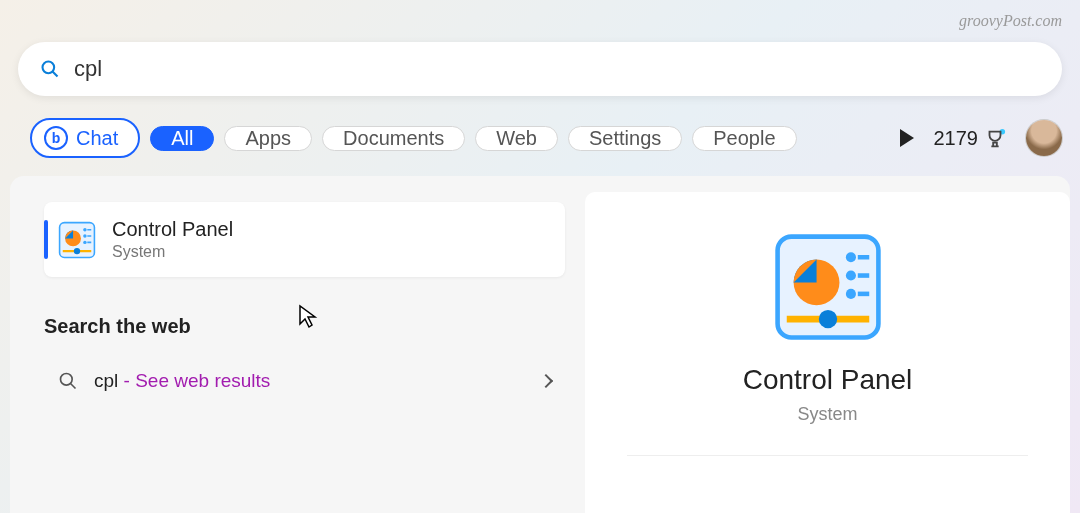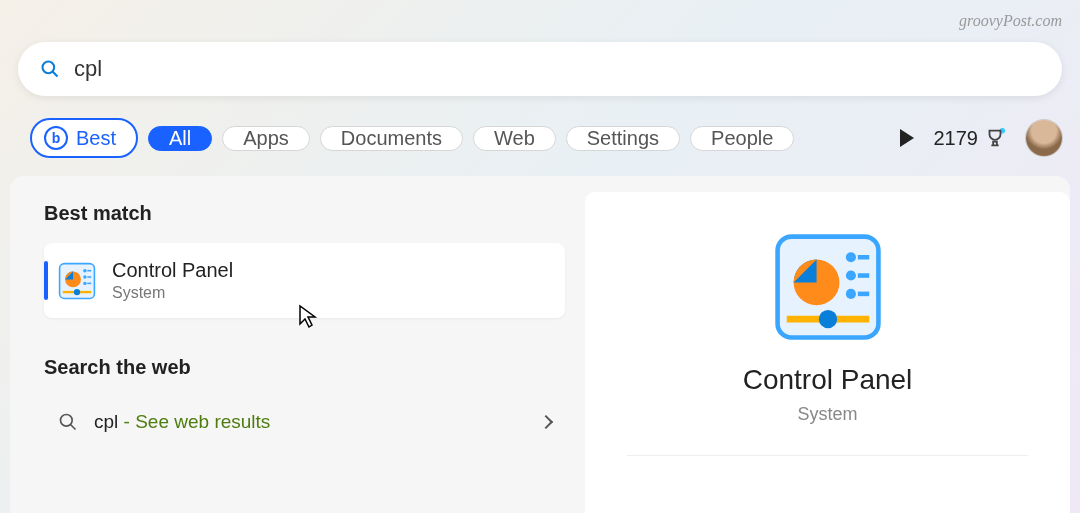--- a/index.html
+++ b/index.html
@@ -100,21 +100,21 @@
       gap: 20px;
     }
     .play-triangle {
       width: 0; height: 0;
       border-left: 14px solid #222;
       border-top: 9px solid transparent;
       border-bottom: 9px solid transparent;
       cursor: pointer;
     }
     .points {
-      display: flex; align-items: center; gap: 6px;
+      display: flex; align-items: flex-end; gap: 6px;
       font-size: 20px; color: #222;
     }
     .trophy { width: 22px; height: 22px; }
     .trophy .dot { fill:#3ac9ff; }
     .avatar {
       width: 36px; height: 36px; border-radius: 50%;
       background: radial-gradient(circle at 50% 30%, #d9b89a 0 40%, #8a6a4a 60%);
       box-shadow: 0 0 0 1px #ccc;
     }
 
@@ -161,21 +161,21 @@
     .cp-icon-sm { width: 38px; height: 38px; flex-shrink: 0; margin-right: 16px; }
     .item-text .title { font-size: 20px; color: #222; }
     .item-text .subtitle { font-size: 16px; color: #777; margin-top: 2px; }
     .section-title.mt { margin-top: 38px; }
     .web-item { padding: 14px 14px; }
     .web-item .mag-icon {
       width: 20px; height: 20px; stroke: #555; stroke-width: 2; fill: none;
       margin-right: 16px; flex-shrink: 0;
     }
     .web-item .txt { font-size: 19px; color: #222; }
-    .web-item .hint { color: #4d7c0f; }
+    .web-item .hint { color: #a21caf; }
     .web-item .chev { margin-left: auto; width: 10px; height: 10px;
       border-right: 2px solid #555; border-top: 2px solid #555;
       transform: rotate(45deg);
     }
 
     .right-col {
       flex: 1;
       background: #fff;
       border-radius: 10px 10px 0 0;
       margin: 16px 0 0 10px;
@@ -207,21 +207,21 @@
       <line x1="15" y1="15" x2="21" y2="21"></line>
   </svg>
   <input type="text" value="cpl" style="">
 </div>
 
 <div class="filter-row">
   <button class="chat-btn">
     <span class="bing-circle">
         <span class="b">b</span>
       </span>
-    <span>Best</span>
+    <span>Chat</span>
   </button>
   <button class="pill active">All</button>
   <button class="pill">Apps</button>
   <button class="pill">Documents</button>
   <button class="pill">Web</button>
   <button class="pill">Settings</button>
   <button class="pill">People</button>
 
   <div class="right-icons">
     <div class="play-triangle"></div>
@@ -232,21 +232,20 @@
         <path d="M6 4h12v4a6 6 0 0 1-12 0V4z" fill="none" stroke="#444" stroke-width="2"></path>
         <path d="M10 16h4v4h-4z M8 20h8" fill="none" stroke="#444" stroke-width="2"></path>
       </svg>
     </div>
     <div class="avatar"></div>
   </div>
 </div>
 
 <div class="results-panel">
   <div class="left-col">
-    <div class="section-title">Best match</div>
 
     <div class="result-item selected">
       <svg class="cp-icon-sm" viewBox="0 0 48 48">
         <rect x="2" y="2" width="44" height="44" rx="6" fill="#e7f2ff" stroke="#3ba6ff" stroke-width="2"></rect>
         <path d="M9 22a10 10 0 0 1 10-10v10z" fill="#0a7fd9"></path>
         <path d="M19 12a10 10 0 0 1 0 20 10 10 0 0 1 0-20" fill="#ff8c1a"></path>
         <path d="M19 12v10H9" fill="#0a7fd9"></path>
         <circle cx="34" cy="11" r="2.2" fill="#3ba6ff"></circle>
           <line x1="37" y1="11" x2="42" y2="11" stroke="#3ba6ff" stroke-width="2"></line>
         <circle cx="34" cy="19" r="2.2" fill="#3ba6ff"></circle>

